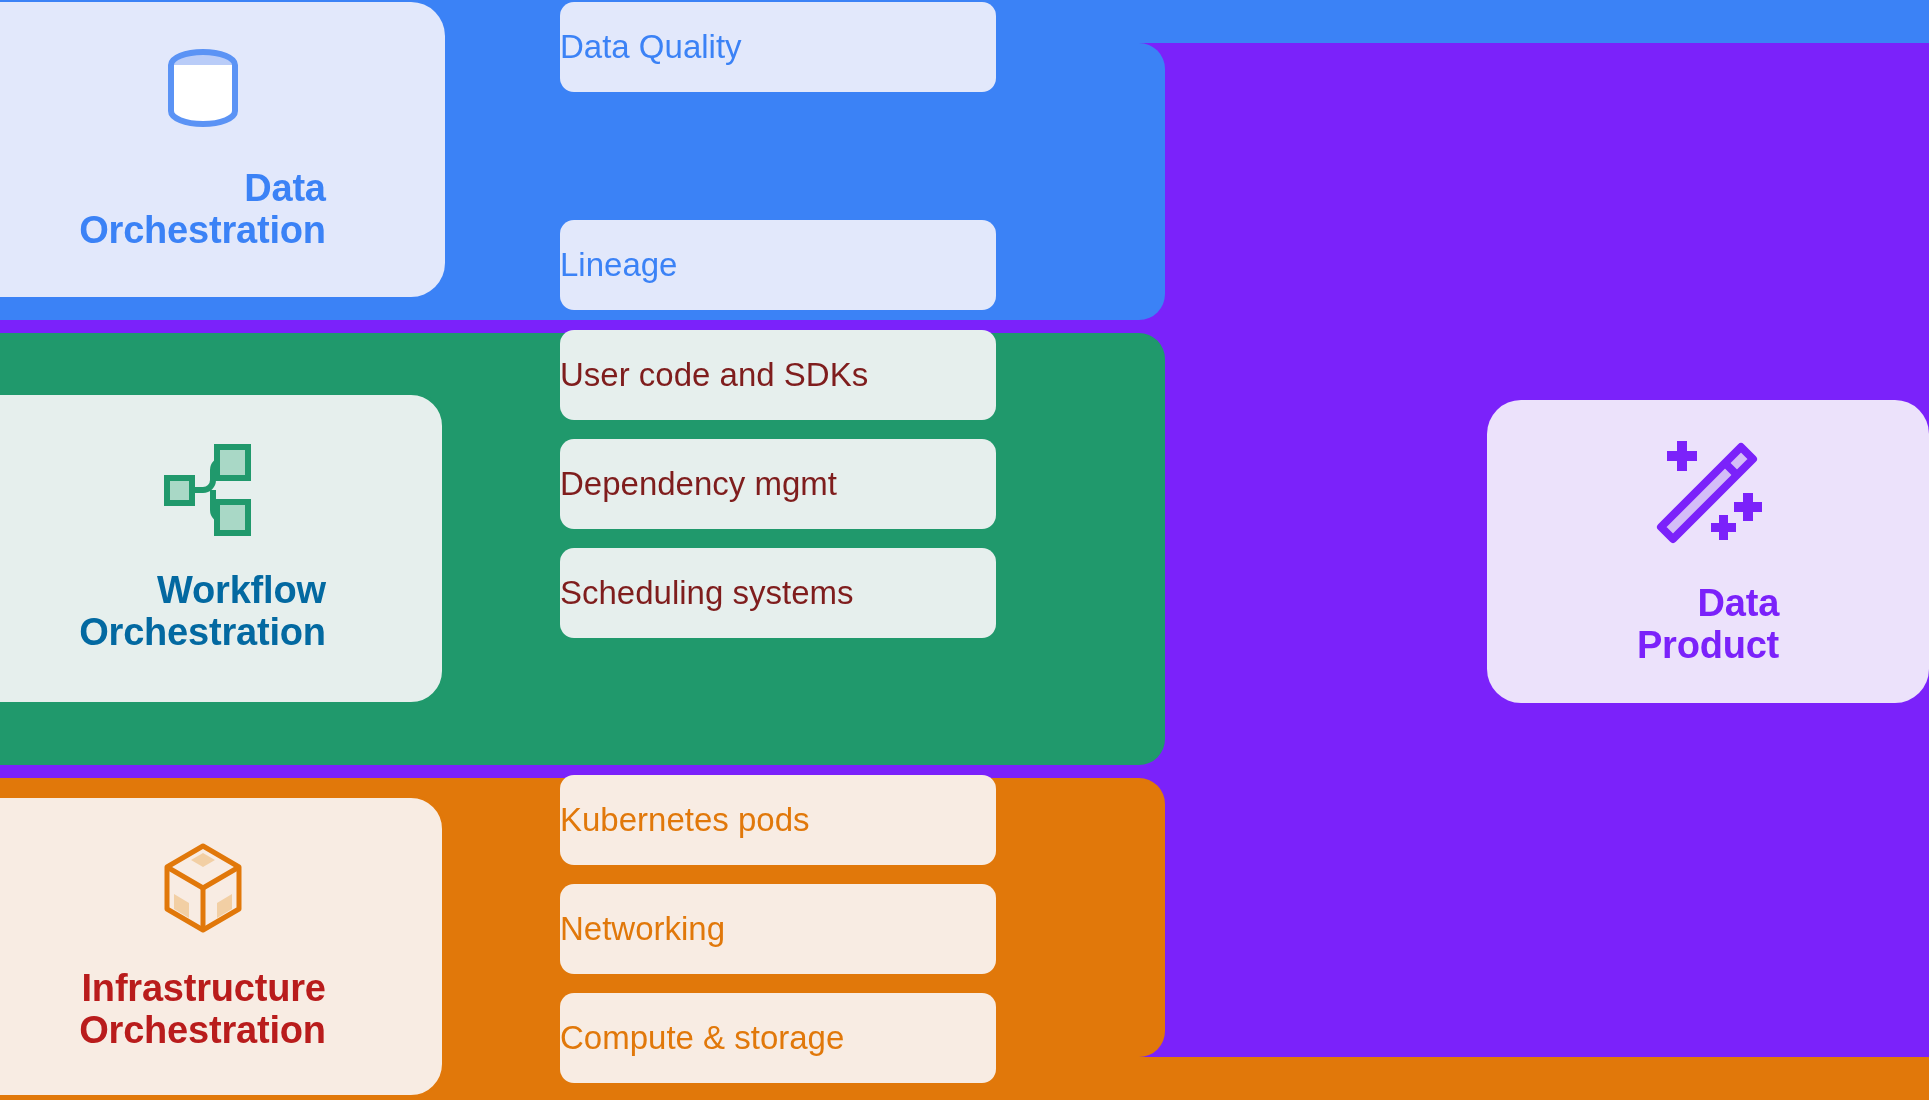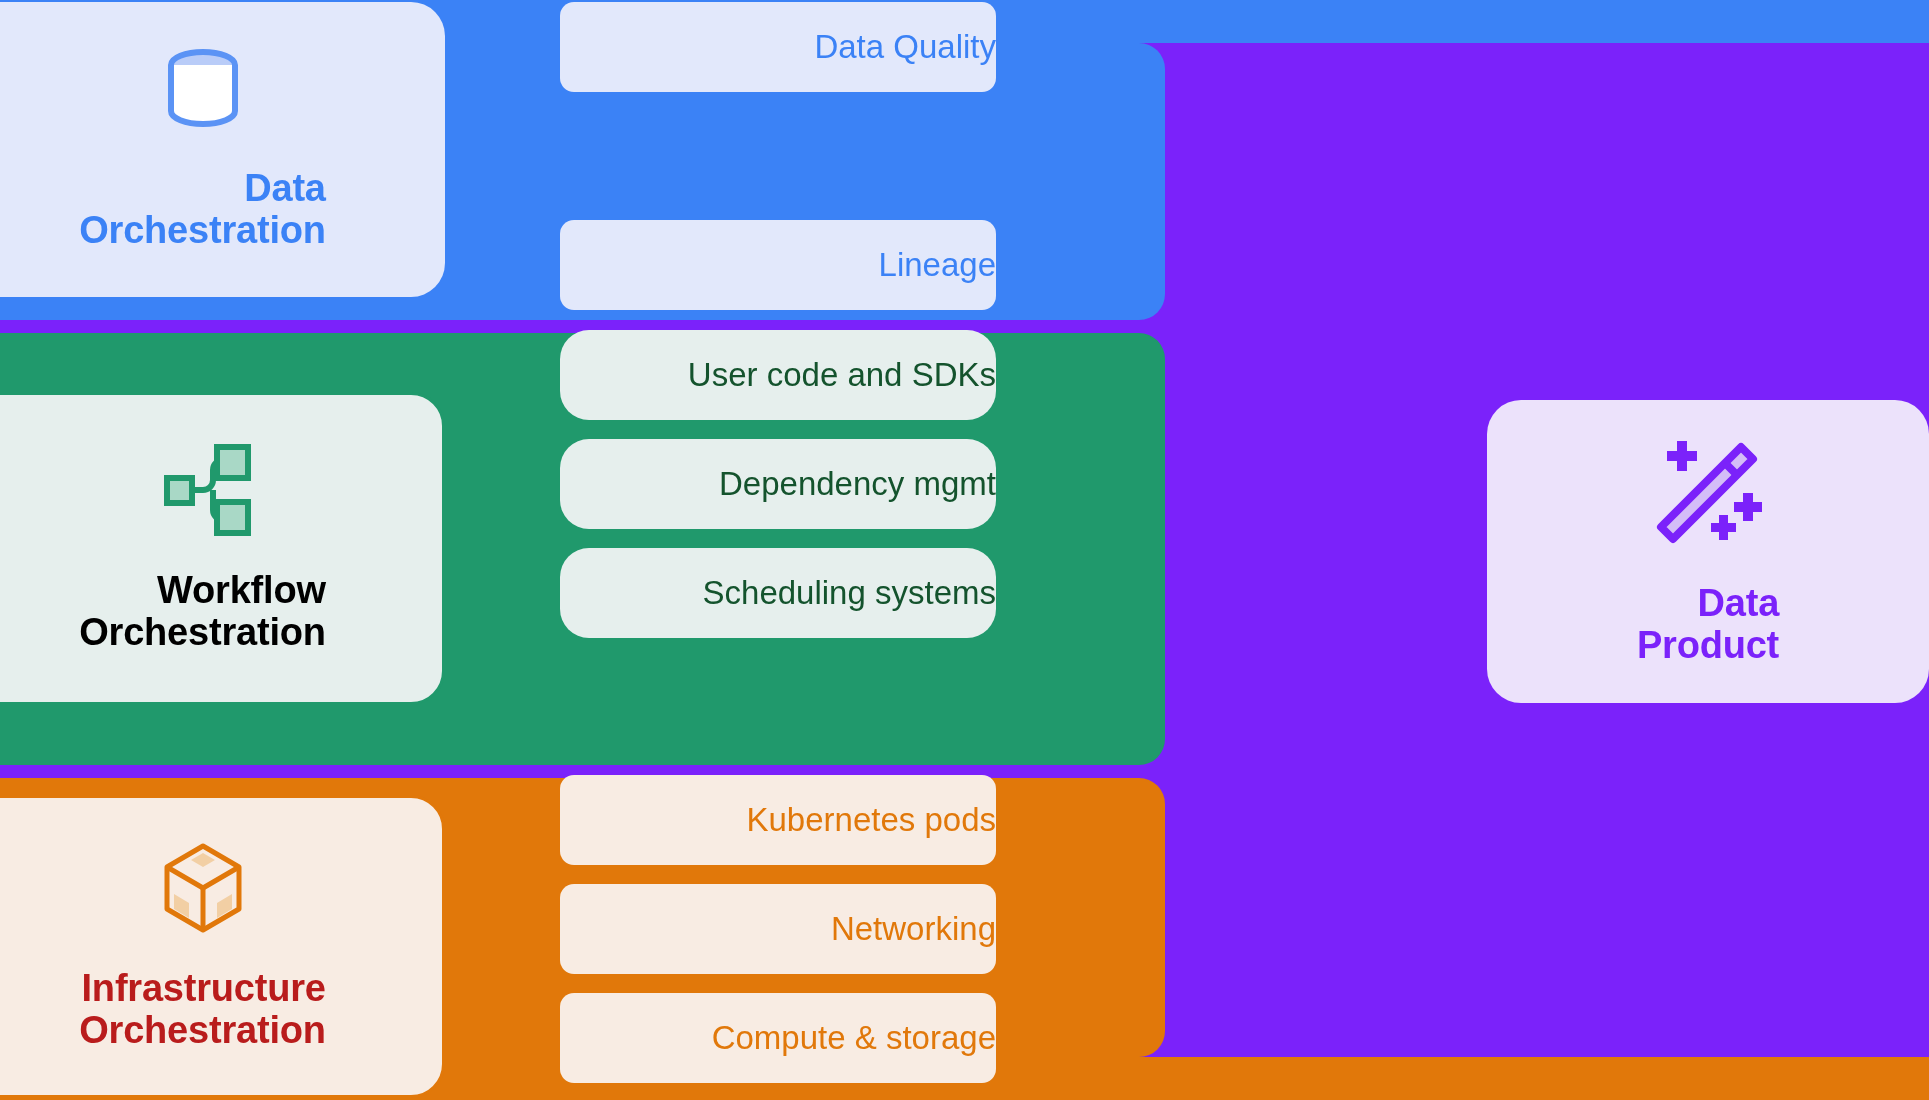--- a/index.html
+++ b/index.html
@@ -62,38 +62,38 @@
   }
   .cat-label {
     text-align: right;
     font-size: 38px;
     font-weight: bold;
     line-height: 1.08;
     white-space: pre-line;
     letter-spacing: -0.2px;
   }
   .cat-card-blue   .cat-label { color: #3b82f6; }
-  .cat-card-green  .cat-label { color: #000000; }
+  .cat-card-green  .cat-label { color: #0369a1; }
   .cat-card-orange .cat-label { color: #b91c1c; }
 
   
   .chip {
     position: absolute;
     left: 560px;
     width: 436px;
     height: 90px;
     border-radius: 14px;
     display: flex;
     align-items: center;
-    justify-content: flex-end;
+    justify-content: flex-start;
     font-size: 33px;
     box-sizing: border-box;
   }
   .chip-blue   { background: #e2e8fb; color: #3b82f6; }
-  .chip-green  { background: #e6efed; color: #14532d; border-radius: 29px; }
+  .chip-green  { background: #e6efed; color: #7f1d1d; }
   .chip-orange { background: #f8ece3; color: #e1780a; }
   .chip-outlined { border: 3px solid rgba(20,153,106,0.55); }
 
   
   .product-card {
     position: absolute;
     left: 1487px;
     top: 400px;
     width: 442px;
     height: 303px;

